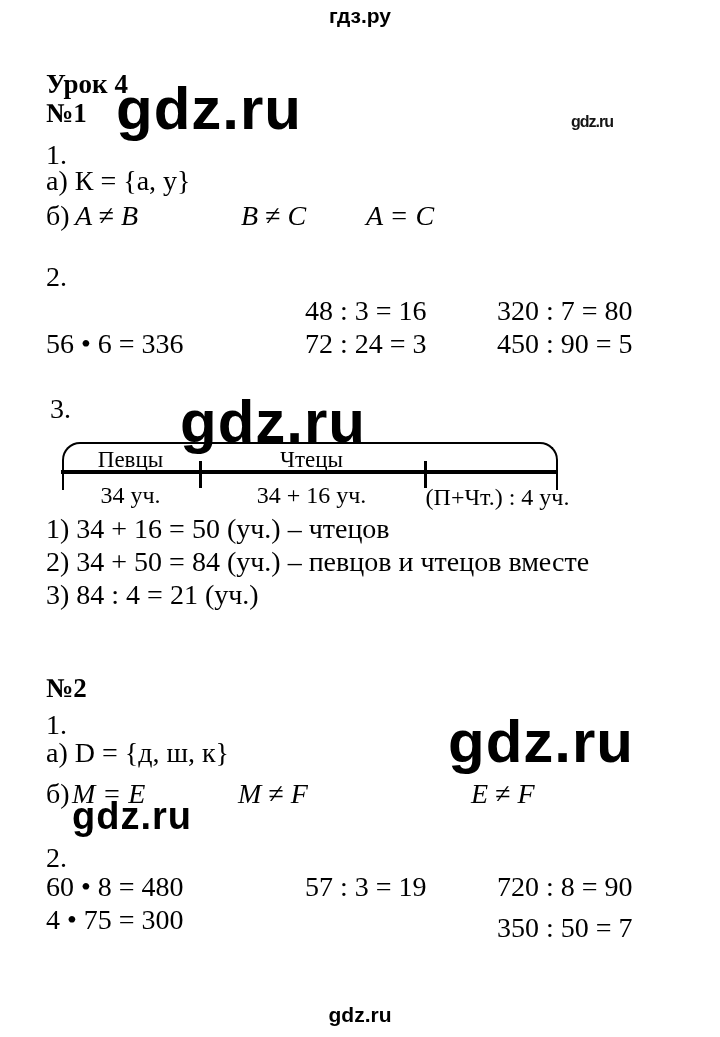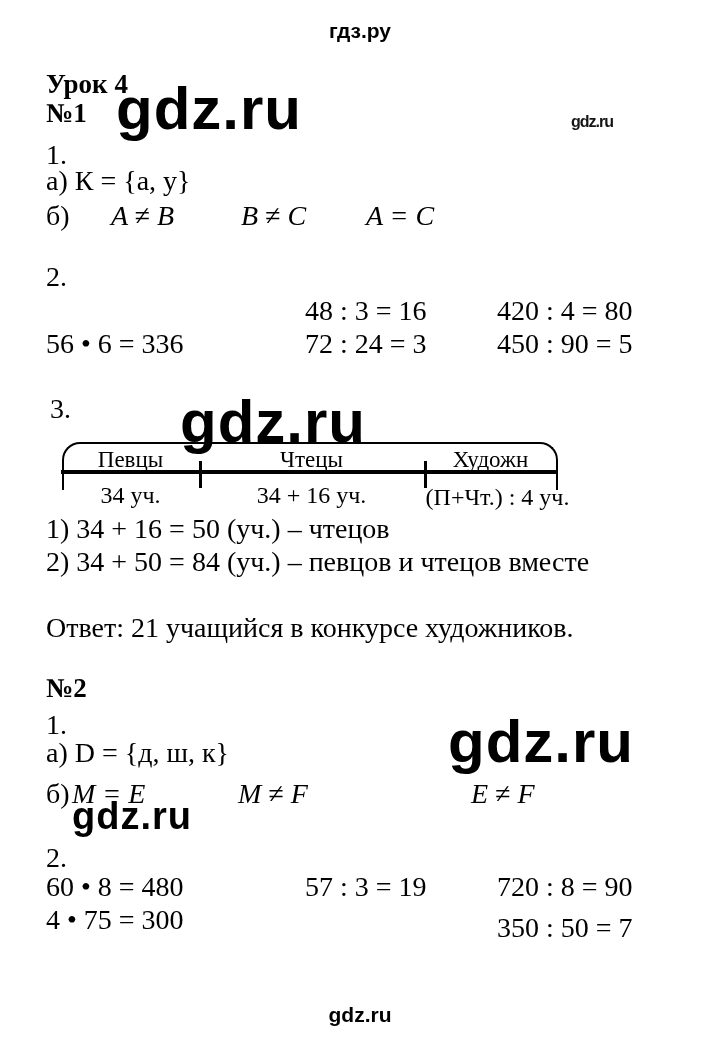--- a/index.html
+++ b/index.html
@@ -31,63 +31,62 @@
   .bar { background:#000; }
   .tick { background:#000; }
   .seg-label { font-size:23px; line-height:1; text-align:center; }
   .seg-value { font-size:24px; line-height:1; text-align:center; }
 </style>
 </head>
 <body>
 
 <div class="page">
 
-  <div class="abs sans logo center" style="left:260px; top:19px; width:200px;text-align:center;">гдз.ру</div>
+  <div class="abs sans logo center" style="left:260px; top:4px; width:200px;text-align:center;">гдз.ру</div>
 
   <div class="abs head" style="left:46px; top:70px;">Урок 4</div>
   <div class="abs head" style="left:46px; top:99px;">№1</div>
 
   <div class="abs wm" style="left:116px; top:79px; font-size:60px;">gdz.ru</div>
 
   <div class="abs wm-side" style="left:571px; top:113px;">gdz.ru</div>
 
   <div class="abs t" style="left:46px; top:139px;">1.</div>
   <div class="abs t" style="left:46px; top:165px;">а) К = {а, у}</div>
   <div class="abs t" style="left:46px; top:200px;">б)</div>
-  <div class="abs t it" style="left:75px; top:200px;margin-left:36px;">A ≠ B</div>
+  <div class="abs t it" style="left:75px; top:200px;">A ≠ B</div>
   <div class="abs t it" style="left:241px; top:200px;">B ≠ C</div>
   <div class="abs t it" style="left:366px; top:200px;">A = C</div>
 
   <div class="abs t" style="left:46px; top:261px;">2.</div>
   <div class="abs t" style="left:305px; top:295px;text-align:right;">48 : 3 = 16</div>
-  <div class="abs t" style="left:497px; top:295px;">420 : 4 = 80</div>
+  <div class="abs t" style="left:497px; top:295px;">320 : 7 = 80</div>
   <div class="abs t" style="left:46px; top:328px;">56 • 6 = 336</div>
   <div class="abs t" style="left:305px; top:328px;">72 : 24 = 3</div>
   <div class="abs t" style="left:497px; top:328px;">450 : 90 = 5</div>
 
   <div class="abs t" style="left:50px; top:393px;">3.</div>
 
   <div class="abs wm" style="left:180px; top:392px; font-size:60px;">gdz.ru</div>
 
   <div class="abs bracket" style="left:62px; top:442px; width:492px; height:46px;"></div>
   <div class="abs bar" style="left:61px; top:470px; width:496px; height:4px;"></div>
   <div class="abs tick" style="left:199px; top:461px; width:3px; height:27px;"></div>
   <div class="abs tick" style="left:424px; top:461px; width:3px; height:27px;"></div>
 
   <div class="abs seg-label" style="left:62px; top:448px; width:137px;">Певцы</div>
   <div class="abs seg-label" style="left:199px; top:448px; width:225px;">Чтецы</div>
-  <div class="abs seg-label" style="left:424px; top:448px; width:133px;">Художн</div>
 
   <div class="abs seg-value" style="left:62px; top:483px; width:137px;">34 уч.</div>
   <div class="abs seg-value" style="left:199px; top:483px; width:225px;">34 + 16 уч.</div>
   <div class="abs seg-value" style="left:405px; top:485px; width:185px;">(П+Чт.) : 4 уч.</div>
 
   <div class="abs t" style="left:46px; top:513px;">1) 34 + 16 = 50 (уч.) – чтецов</div>
   <div class="abs t" style="left:46px; top:546px;">2) 34 + 50 = 84 (уч.) – певцов и чтецов вместе</div>
-  <div class="abs t" style="left:46px; top:612px;">Ответ: 21 учащийся в конкурсе художников.</div>
+  <div class="abs t" style="left:46px; top:579px;">3) 84 : 4 = 21 (уч.)</div>
 
   <div class="abs head" style="left:46px; top:674px;">№2</div>
   <div class="abs t" style="left:46px; top:709px;">1.</div>
   <div class="abs t" style="left:46px; top:737px;">а) D = {д, ш, к}</div>
   <div class="abs t" style="left:46px; top:778px;">б)</div>
   <div class="abs t it" style="left:72px; top:778px;">M = E</div>
   <div class="abs t it" style="left:238px; top:778px;text-align:right;">M ≠ F</div>
   <div class="abs t it" style="left:455px; top:778px;margin-left:16px;">E ≠ F</div>
 
   <div class="abs wm" style="left:448px; top:712px; font-size:60px;">gdz.ru</div>

